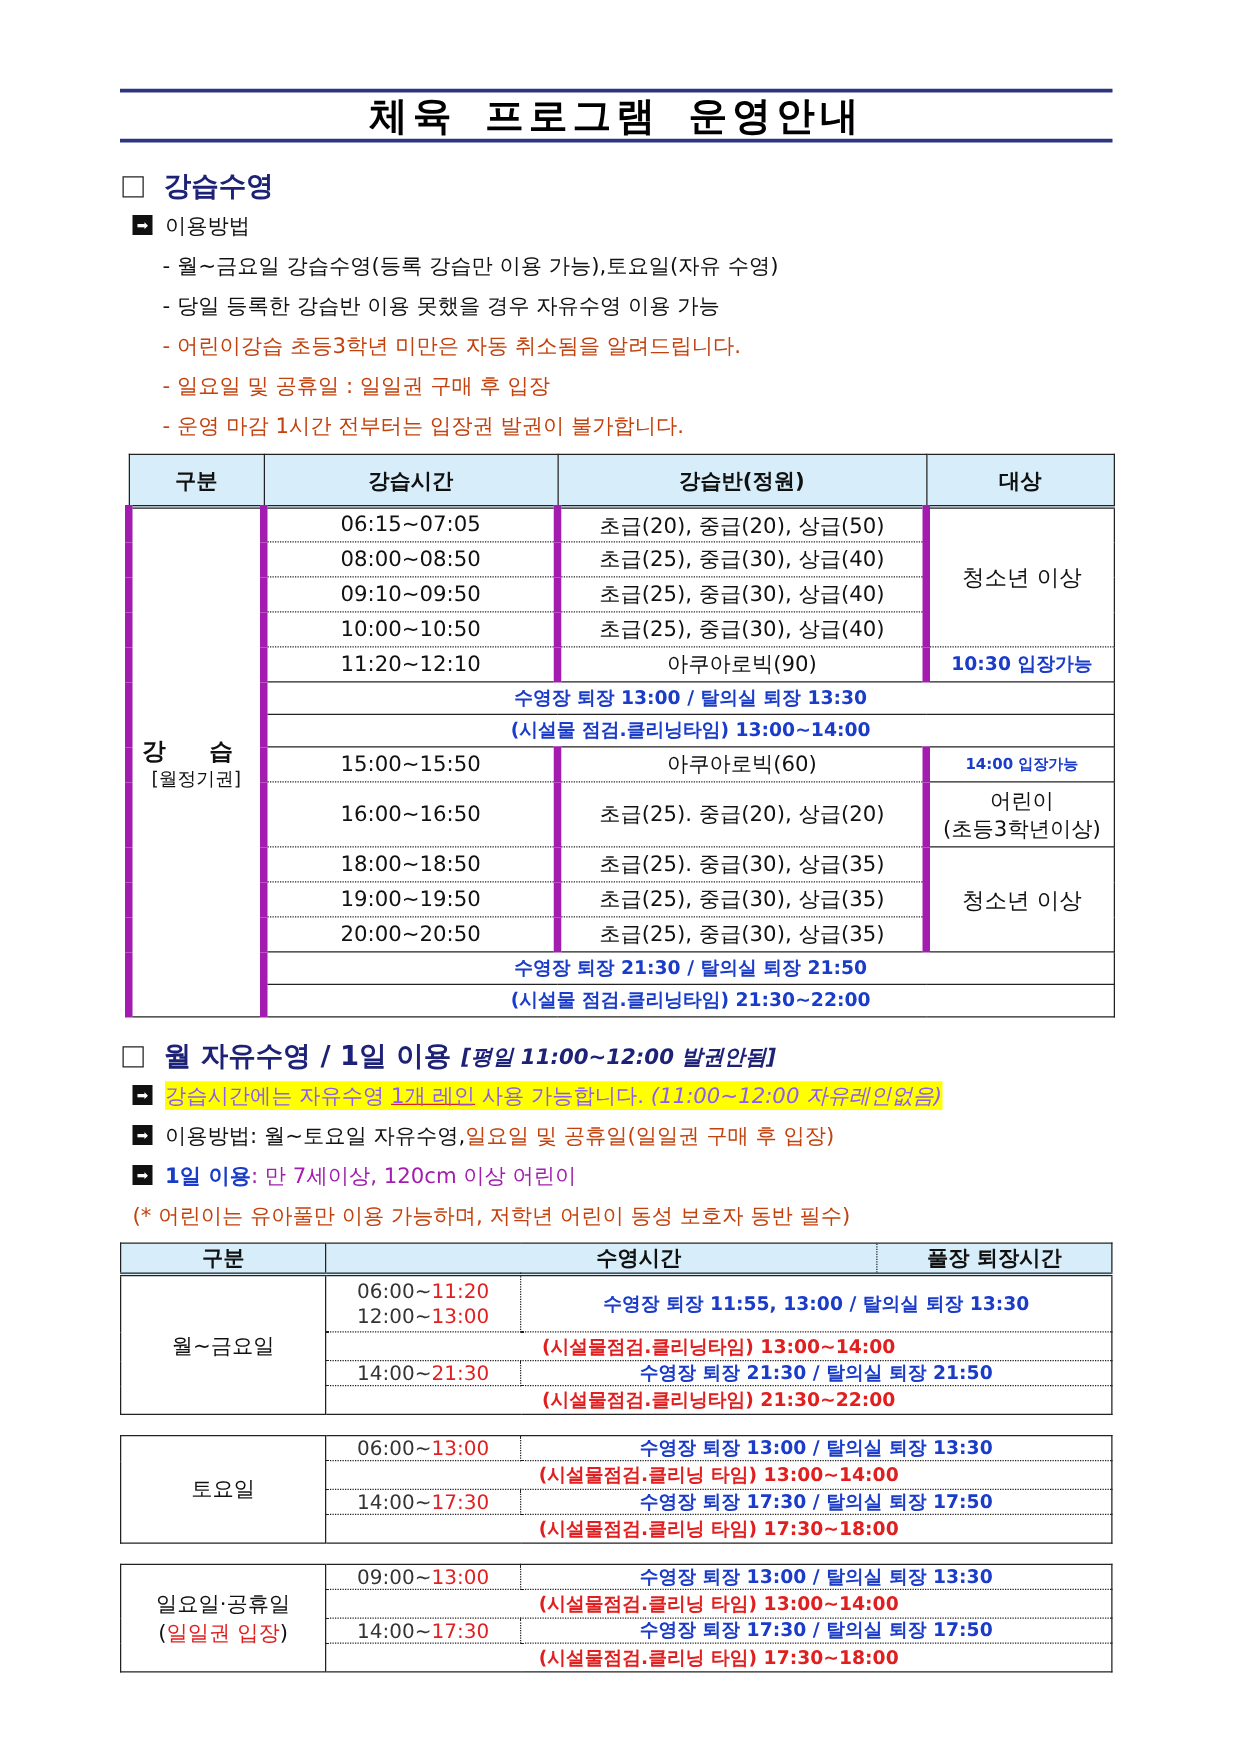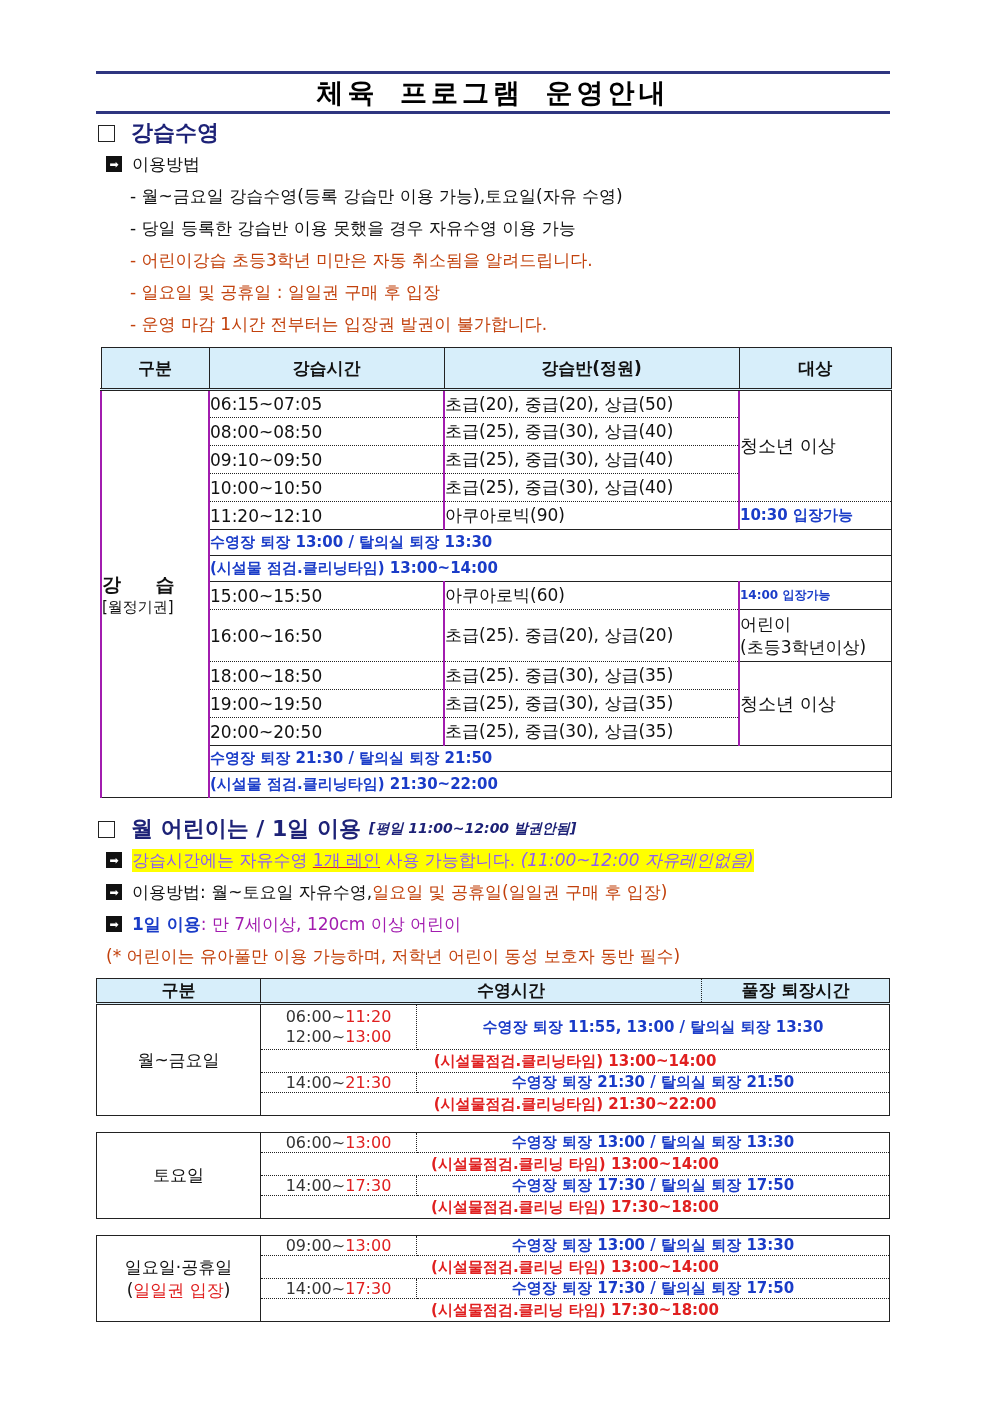--- a/index.html
+++ b/index.html
@@ -1,37 +1,37 @@
 <!DOCTYPE html>
 <html><head>
 <meta charset="utf-8">
 <style>
   * { box-sizing: border-box; margin: 0; padding: 0; }
   body { width: 992px; height: 1403px; background: #ffffff; font-family: "DejaVu Sans", sans-serif; color: #111; position: relative; overflow: hidden; }
   .page { position: absolute; left: 96px; top: 71px; width: 794px; }
   .title-bar { border-top: 3px solid #2e3580; border-bottom: 3px solid #2e3580; height: 43px; display: flex; align-items: center; justify-content: center; }
-  .title { font-size: 27px; font-weight: bold; letter-spacing: 4px; color: #000; word-spacing: 8px; }
-  .section-head { display: flex; align-items: center; margin-top: 4px; height: 30px; }
+  .title { font-size: 31px; font-weight: bold; letter-spacing: 4px; color: #000; word-spacing: 8px; }
+  .section-head { display: flex; align-items: center; margin-top: 20px; height: 30px; }
   .checkbox { width: 17px; height: 17px; border: 1.5px solid #222; margin-right: 16px; margin-left: 2px; }
   .section-title { font-size: 22px; font-weight: bold; color: #1d2277; }
-  .section-note { font-size: 14px; font-weight: bold; font-style: italic; color: #1d2277; margin-left: 8px; }
+  .section-note { font-size: 17px; font-weight: bold; font-style: italic; color: #1d2277; margin-left: 8px; }
   .arrow-line { display: flex; align-items: center; height: 32px; font-size: 17px; margin-left: 10px; }
   .arrow { width: 16px; height: 16px; background: #111; color: #fff; font-size: 11px; display: inline-flex; align-items: center; justify-content: center; margin-right: 10px; }
   .dash-line { font-size: 17px; height: 32px; display: flex; align-items: center; margin-left: 34px; }
   .red { color: #8b5cf6; }
   .redb { color: #c2410c; font-weight: normal; }
   .blue { color: #a21caf; }
   .blueb { color: #1a3cc8; font-weight: bold; }
   .hl { background: #ffff00; }
   .ul { text-decoration: underline; text-decoration-color: #e02020; }
 
   table { border-collapse: collapse; width: 100%; }
   .t1 { margin-top: 7px; width: 792px; margin-left: 4px; border: 1.5px solid #222; }
   .t1 th { background: #d7eefa; font-size: 17px; font-weight: bold; height: 42px; border: 1px solid #222; border-bottom: 3px double #222; }
-  .t1 td { font-size: 17px; border-left: 2px solid #a21caf; border-right: 1px solid #222; height: 28px; }
+  .t1 td { font-size: 17px; text-align: center; border-left: 6px solid #a21caf; border-right: 1px solid #222; height: 28px; }
   .t1 td.dot { border-bottom: 1px dotted #222; }
   .t1 td.solid { border-bottom: 1px solid #222; }
   .t1 .full { font-size: 15px; font-weight: bold; color: #1a3cc8; border-bottom: 1px solid #222; height: 26px; }
   .t1 .gangseup { font-size: 19px; font-weight: bold; letter-spacing: 14px; }
   .t1 .sub { font-size: 15px; }
 
   .t2 { width: 794px; border: 1.5px solid #222; }
   .t2 td { font-size: 16px; text-align: center; }
   .t2 .hdr { background: #d7eefa; font-size: 17px; font-weight: bold; height: 24px; border-bottom: 3px double #222; }
   .t2 .day { border-right: 1px solid #222; width: 164px; font-size: 17px; }
@@ -135,21 +135,21 @@
           <td colspan="3" class="full">수영장 퇴장 21:30 / 탈의실 퇴장 21:50</td>
         </tr>
     <tr>
           <td colspan="3" class="full">(시설물 점검.클리닝타임) 21:30~22:00</td>
         </tr>
   </tbody>
     </table>
 
   <div class="section-head" style="margin-top:16px">
     <span class="checkbox"></span>
-    <span class="section-title">월 어린이는 / 1일 이용</span>
+    <span class="section-title">월 자유수영 / 1일 이용</span>
     <span class="section-note">[평일 11:00~12:00 발권안됨]</span>
   </div>
 
   <div class="arrow-line">
     <span class="arrow">➡</span>
     <span class="hl red"><span>강습시간에는 자유수영 </span><span class="ul">1개 레인</span><span> 사용 가능합니다. </span><i>(11:00~12:00 자유레인없음)</i></span>
   </div>
   <div class="arrow-line">
     <span class="arrow">➡</span>
     <span>이용방법: 월~토요일 자유수영, </span>

